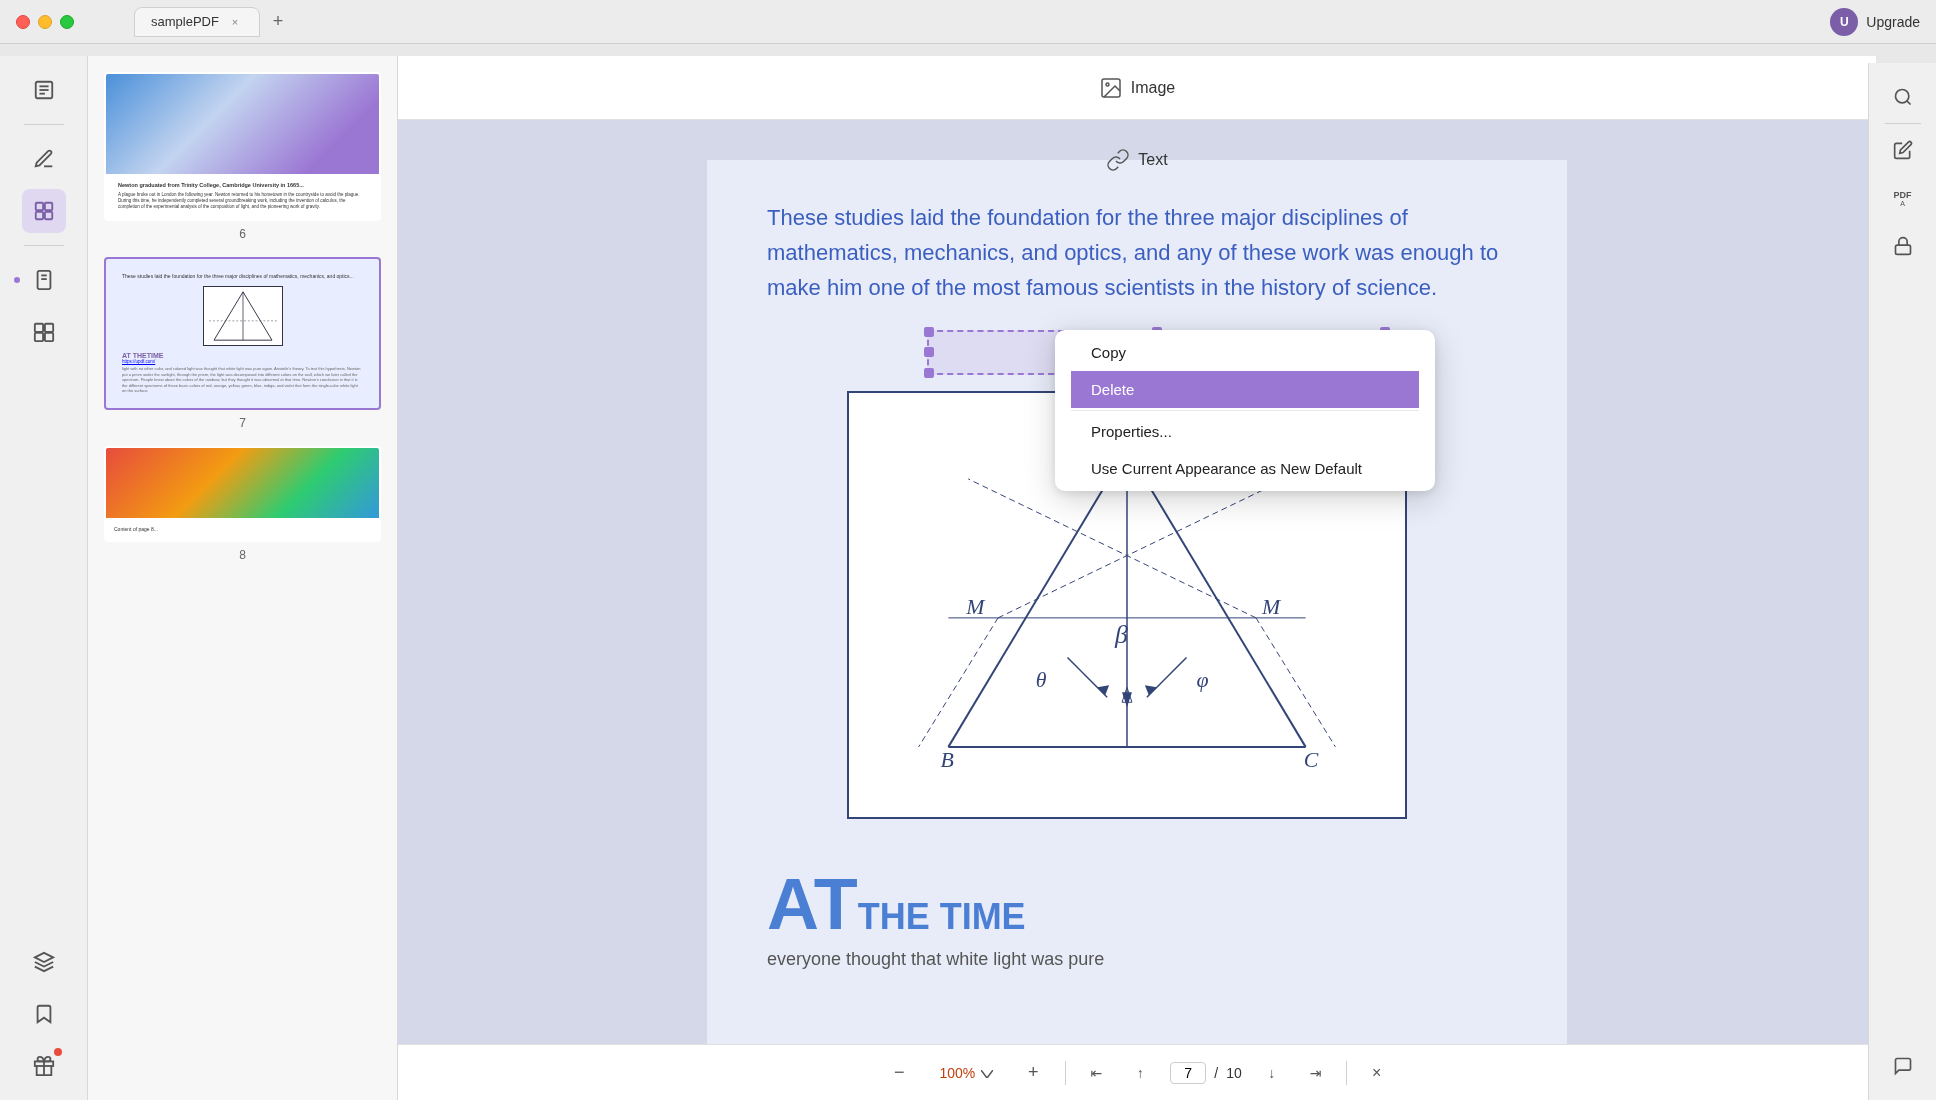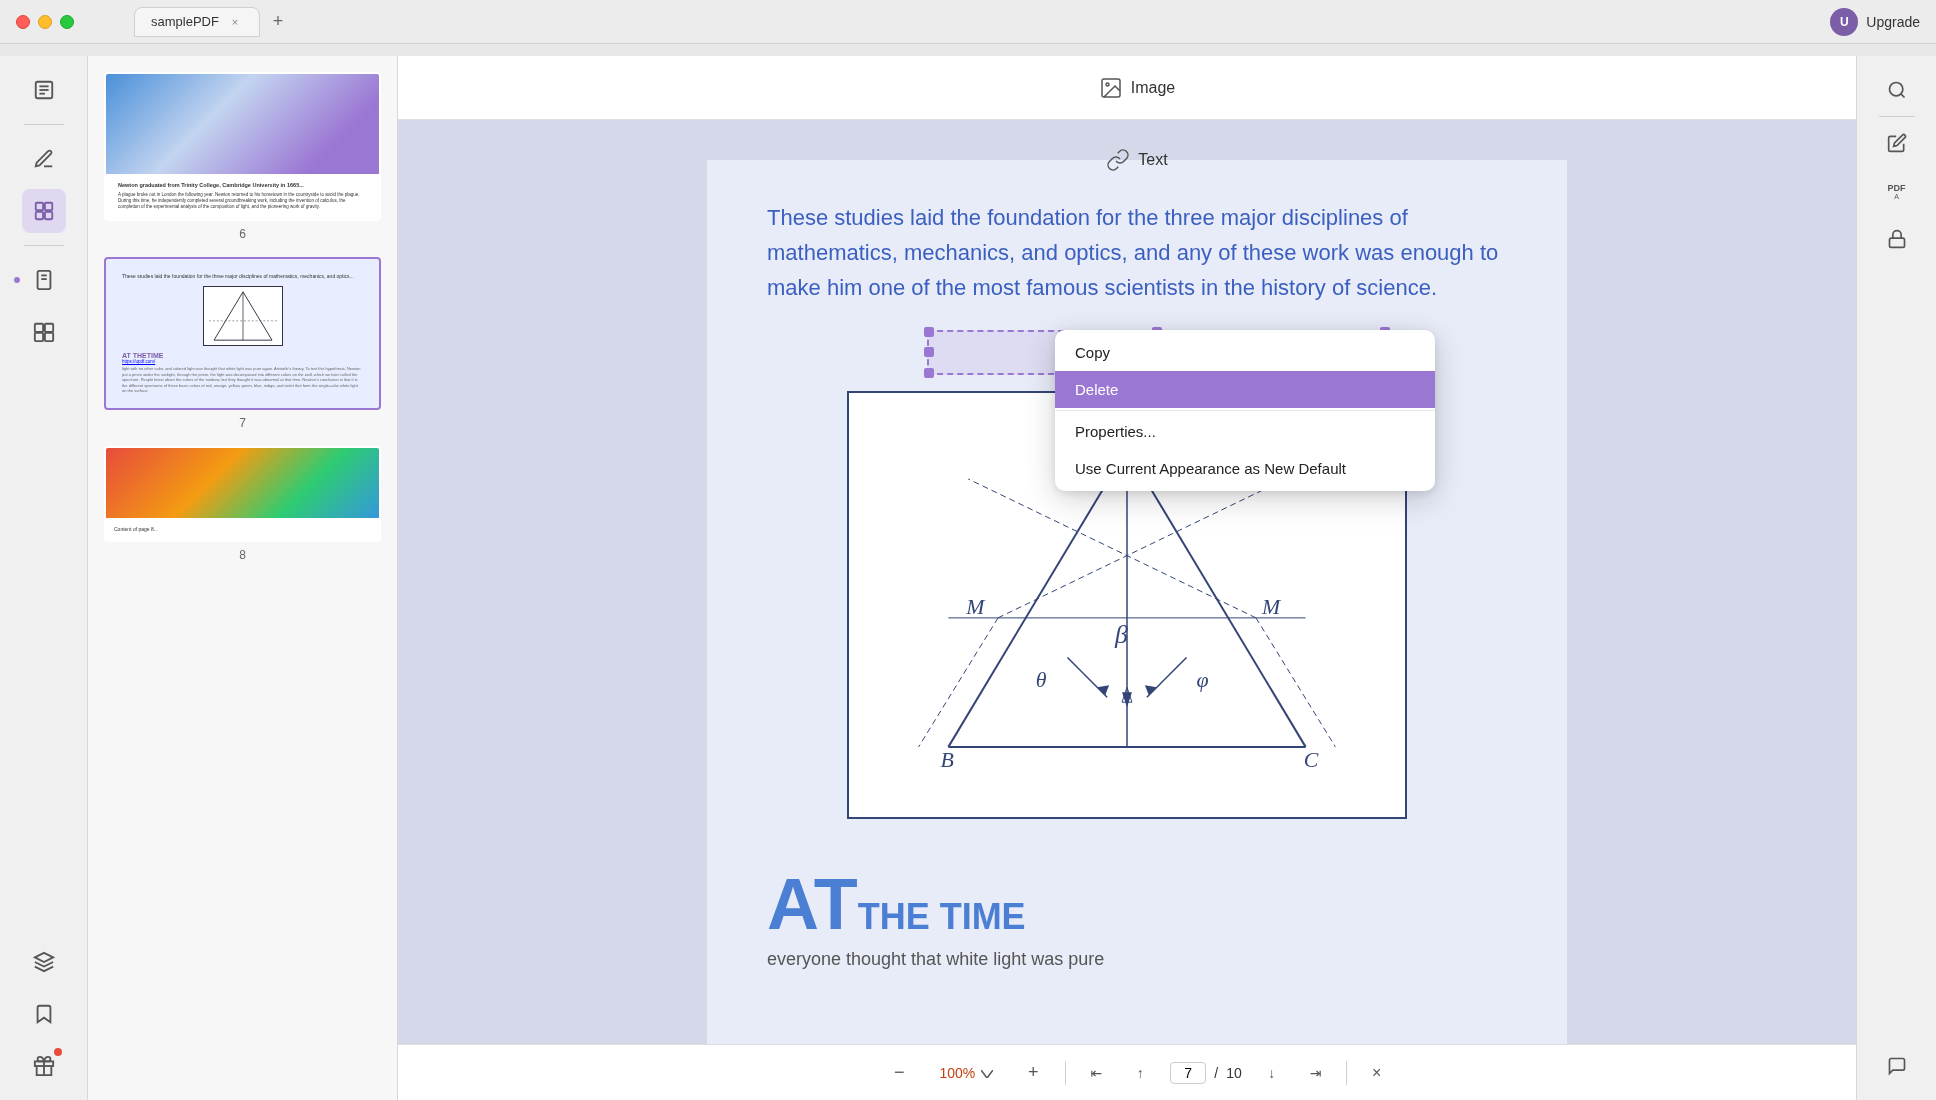--- a/index.html
+++ b/index.html
@@ -138,21 +138,21 @@
     }
     .toolbar-btn {
       display: flex; align-items: center; gap: 8px;
       background: none; border: none; cursor: pointer;
       font-size: 16px; color: #333; padding: 8px 12px; border-radius: 8px;
     }
     .toolbar-btn svg { width: 24px; height: 24px; }
 
     
     .right-sidebar {
-      position: absolute; top: 56px; right: 0; width: 80px; bottom: 0;
+      position: absolute; top: 63px; right: 0; width: 68px; bottom: 0;
       background: #f0f0f0;
       border-left: 1px solid #d8d8d8;
       display: flex; flex-direction: column; align-items: center;
       padding: 12px 0; gap: 4px;
       z-index: 50;
     }
     .right-icon {
       width: 40px; height: 40px; border-radius: 6px;
       display: flex; align-items: center; justify-content: center;
       cursor: pointer; color: #555; font-size: 18px;
@@ -277,21 +277,21 @@
     .context-menu {
       position: absolute;
       top: 330px;
       left: 1055px;
       width: 380px;
       background: white;
       border-radius: 10px;
       box-shadow: 0 8px 32px rgba(0,0,0,0.18), 0 2px 8px rgba(0,0,0,0.10);
       overflow: hidden;
       z-index: 200;
-      padding: 4px 0;
+      padding: 4px 16px;
     }
     .ctx-item {
       padding: 10px 20px;
       font-size: 15px;
       color: #222;
       cursor: pointer;
       display: flex; align-items: center;
     }
     .ctx-item.active { background: #9b77d4; color: white; }
     .ctx-divider { height: 1px; background: #e8e8e8; margin: 2px 0; }

